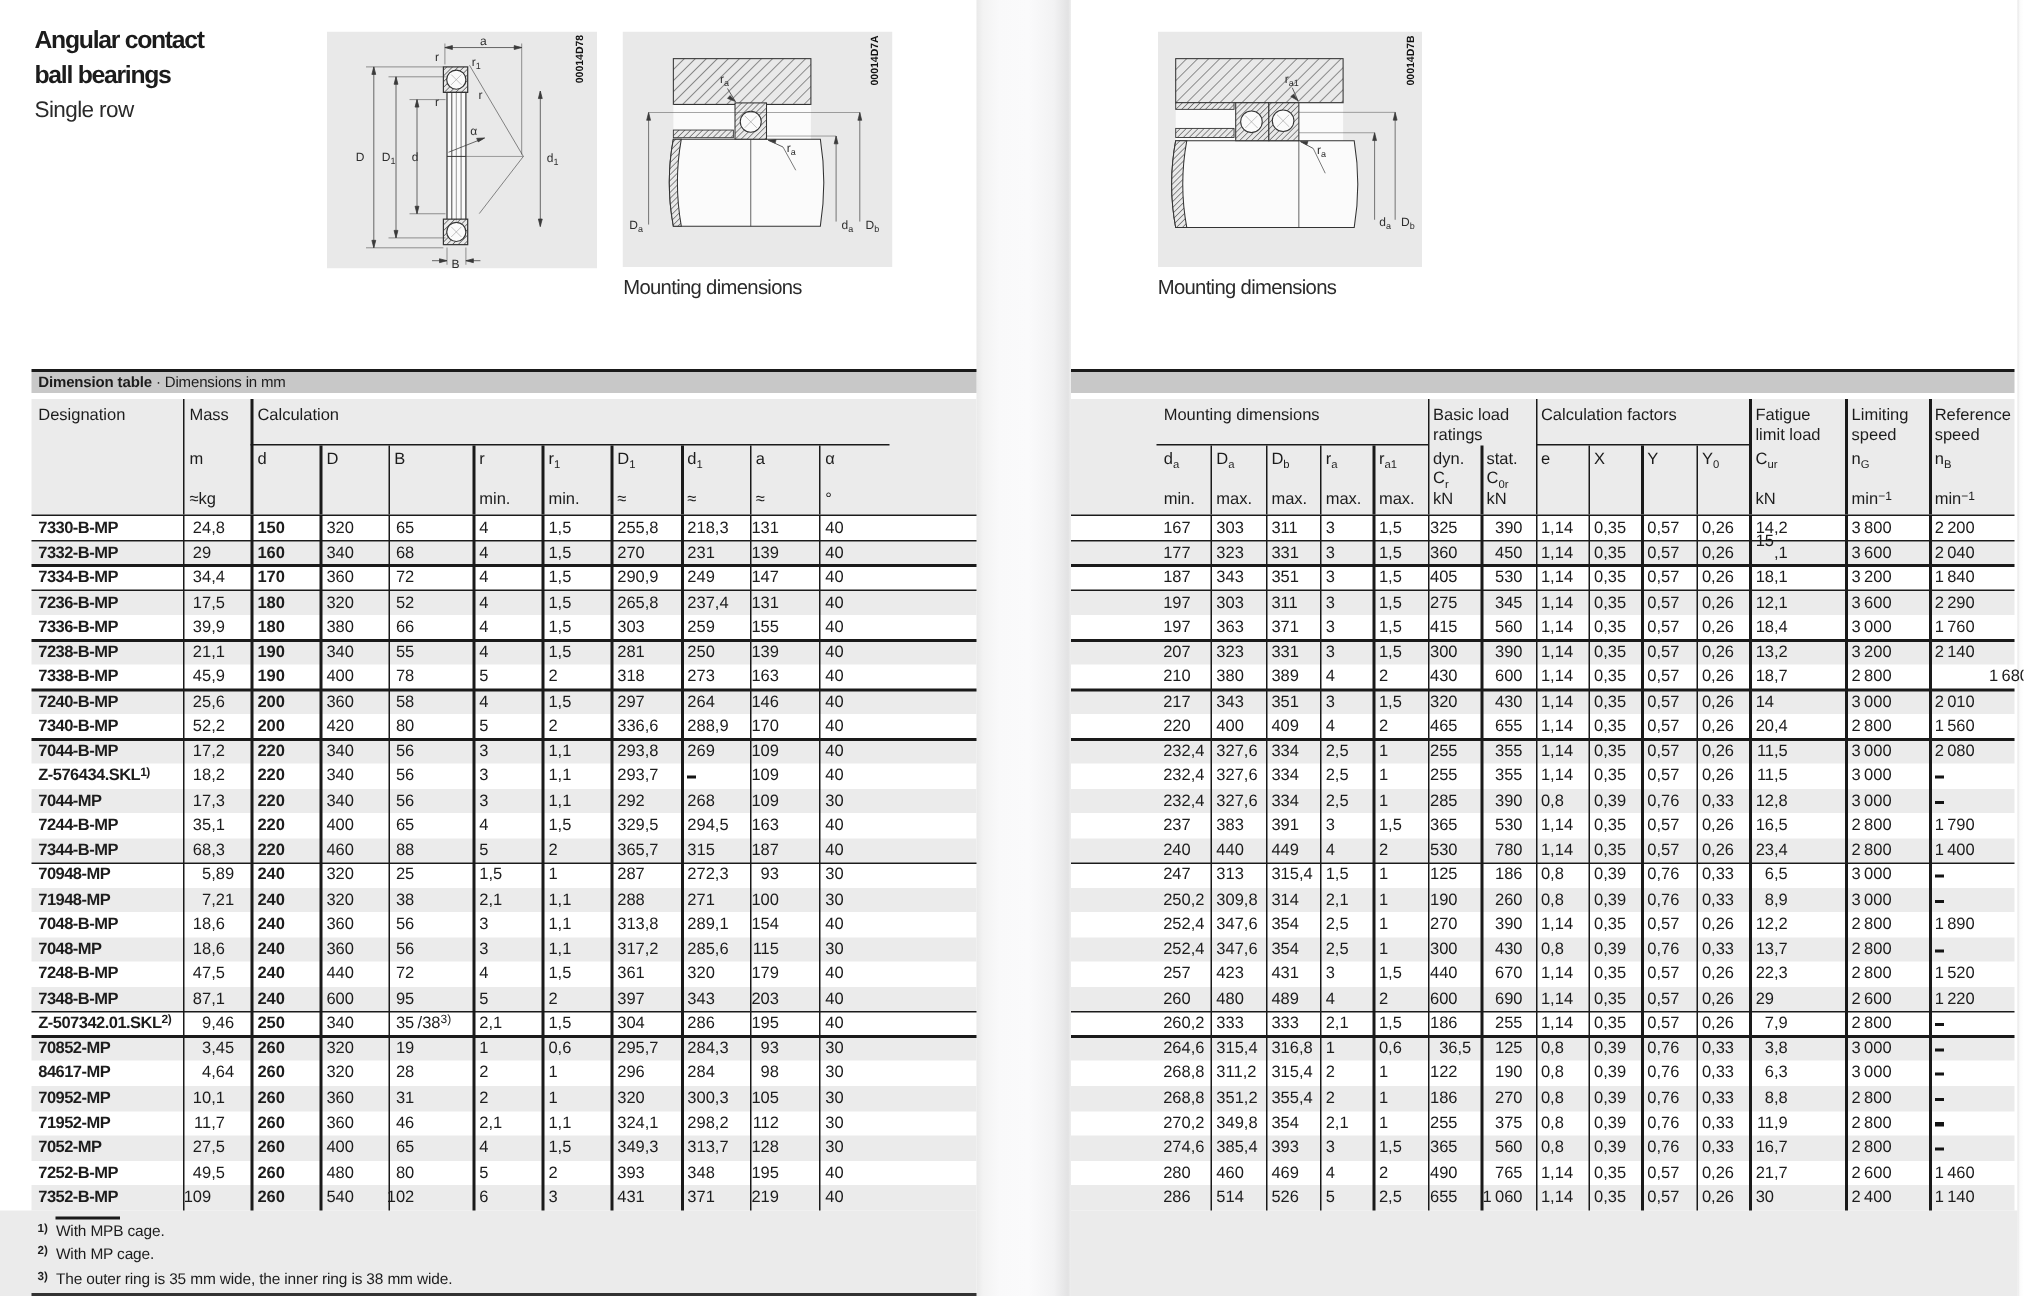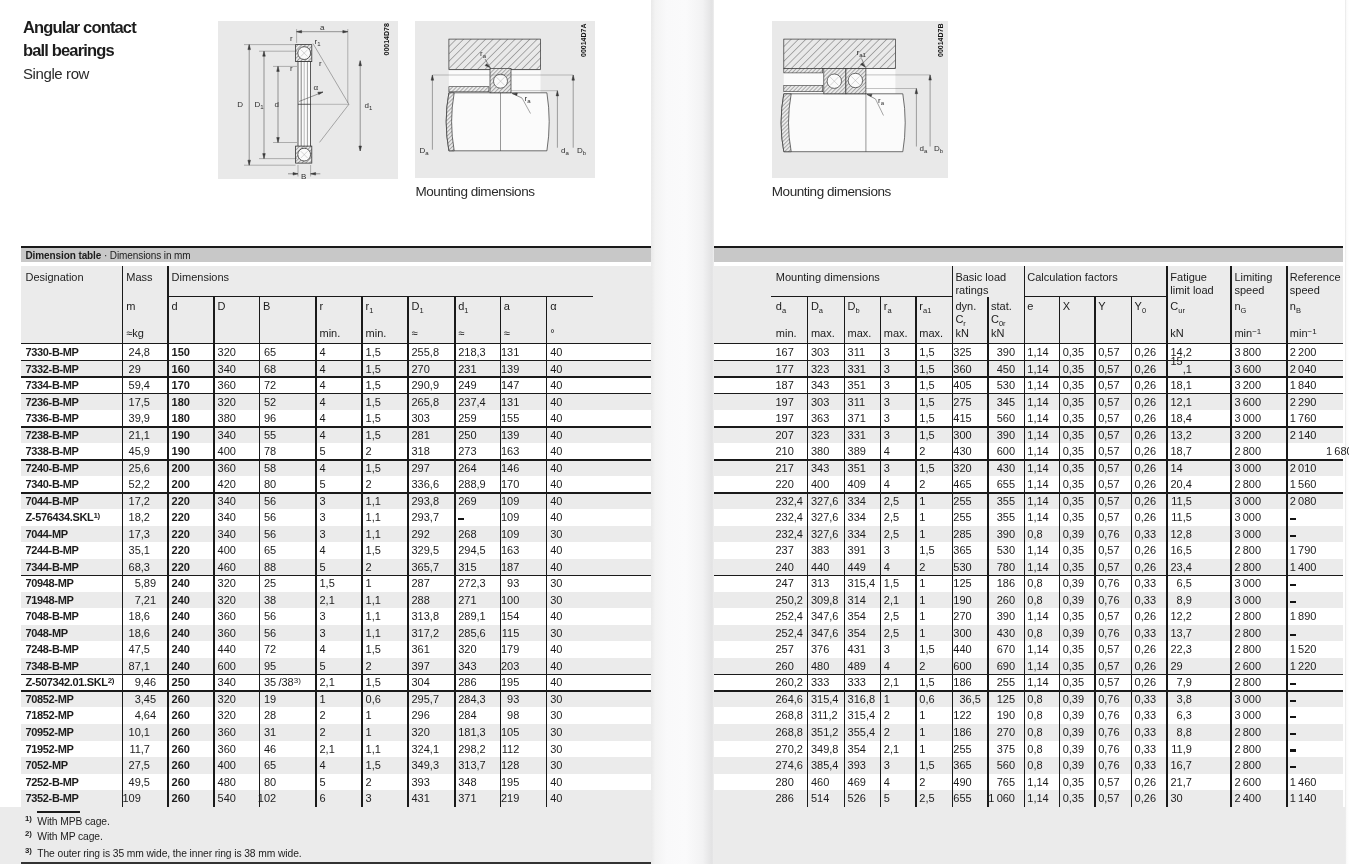--- a/index.html
+++ b/index.html
@@ -39,21 +39,21 @@
 <div class="vl" style="left:258.7px;top:296.9px;height:45.7px"></div>
 <div class="vl" style="left:315.3px;top:296.9px;height:45.7px"></div>
 <div class="vl" style="left:361.4px;top:296.9px;height:45.7px"></div>
 <div class="vl" style="left:407.3px;top:296.9px;height:45.7px"></div>
 <div class="vl2" style="left:454.0px;top:296.9px;height:45.7px"></div>
 <div class="vl" style="left:499.6px;top:296.9px;height:45.7px"></div>
 <div class="vl" style="left:546.0px;top:296.9px;height:45.7px"></div>
 <div class="hl" style="left:167.4px;top:296.3px;width:425.5px;height:1.2px"></div>
 <div class="abs t" style="left:25.5px;top:270.8px">Designation</div>
 <div class="abs t" style="left:126.3px;top:270.8px">Mass</div>
-<div class="abs t" style="left:171.6px;top:270.8px">Dimensions</div>
+<div class="abs t" style="left:171.6px;top:270.8px">Calculation</div>
 <div class="abs t" style="left:126.3px;top:300.2px">m</div>
 <div class="abs t" style="left:126.3px;top:327.2px">≈kg</div>
 <div class="abs t" style="left:171.6px;top:300.2px">d</div>
 <div class="abs t" style="left:217.6px;top:300.2px">D</div>
 <div class="abs t" style="left:262.9px;top:300.2px">B</div>
 <div class="abs t" style="left:319.5px;top:300.2px">r</div>
 <div class="abs t" style="left:365.6px;top:300.2px">r<span class="sb">1</span></div>
 <div class="abs t" style="left:411.5px;top:300.2px">D<span class="sb">1</span></div>
 <div class="abs t" style="left:458.2px;top:300.2px">d<span class="sb">1</span></div>
 <div class="abs t" style="left:503.8px;top:300.2px">a</div>
@@ -195,21 +195,21 @@
 <div class="cell" style="font-weight:bold;left:171.6px;top:360.52px">160</div>
 <div class="cell" style="left:217.6px;top:360.52px">340</div>
 <div class="cell ir" style="left:216.20px;top:360.52px;width:60px">68</div>
 <div class="cell" style="left:319.5px;top:360.52px">4</div>
 <div class="cell" style="left:365.6px;top:360.52px">1,5</div>
 <div class="cell" style="left:411.5px;top:360.52px">270</div>
 <div class="cell" style="left:458.2px;top:360.52px">231</div>
 <div class="cell ir" style="left:459.30px;top:360.52px;width:60px">139</div>
 <div class="cell" style="left:550.2px;top:360.52px">40</div>
 <div class="cell" style="font-weight:bold;letter-spacing:-0.35px;left:25.5px;top:377.04px">7334-B-MP</div>
-<div class="cell ir" style="left:80.80px;top:377.04px;width:60px">59</div>
+<div class="cell ir" style="left:80.80px;top:377.04px;width:60px">34</div>
 <div class="cell" style="left:140.80px;top:377.04px">,4</div>
 <div class="cell" style="font-weight:bold;left:171.6px;top:377.04px">170</div>
 <div class="cell" style="left:217.6px;top:377.04px">360</div>
 <div class="cell ir" style="left:216.20px;top:377.04px;width:60px">72</div>
 <div class="cell" style="left:319.5px;top:377.04px">4</div>
 <div class="cell" style="left:365.6px;top:377.04px">1,5</div>
 <div class="cell" style="left:411.5px;top:377.04px">290,9</div>
 <div class="cell" style="left:458.2px;top:377.04px">249</div>
 <div class="cell ir" style="left:459.30px;top:377.04px;width:60px">147</div>
 <div class="cell" style="left:550.2px;top:377.04px">40</div>
@@ -223,21 +223,21 @@
 <div class="cell" style="left:365.6px;top:393.56px">1,5</div>
 <div class="cell" style="left:411.5px;top:393.56px">265,8</div>
 <div class="cell" style="left:458.2px;top:393.56px">237,4</div>
 <div class="cell ir" style="left:459.30px;top:393.56px;width:60px">131</div>
 <div class="cell" style="left:550.2px;top:393.56px">40</div>
 <div class="cell" style="font-weight:bold;letter-spacing:-0.35px;left:25.5px;top:410.09px">7336-B-MP</div>
 <div class="cell ir" style="left:80.80px;top:410.09px;width:60px">39</div>
 <div class="cell" style="left:140.80px;top:410.09px">,9</div>
 <div class="cell" style="font-weight:bold;left:171.6px;top:410.09px">180</div>
 <div class="cell" style="left:217.6px;top:410.09px">380</div>
-<div class="cell ir" style="left:216.20px;top:410.09px;width:60px">96</div>
+<div class="cell ir" style="left:216.20px;top:410.09px;width:60px">66</div>
 <div class="cell" style="left:319.5px;top:410.09px">4</div>
 <div class="cell" style="left:365.6px;top:410.09px">1,5</div>
 <div class="cell" style="left:411.5px;top:410.09px">303</div>
 <div class="cell" style="left:458.2px;top:410.09px">259</div>
 <div class="cell ir" style="left:459.30px;top:410.09px;width:60px">155</div>
 <div class="cell" style="left:550.2px;top:410.09px">40</div>
 <div class="cell" style="font-weight:bold;letter-spacing:-0.35px;left:25.5px;top:426.61px">7238-B-MP</div>
 <div class="cell ir" style="left:80.80px;top:426.61px;width:60px">21</div>
 <div class="cell" style="left:140.80px;top:426.61px">,1</div>
 <div class="cell" style="font-weight:bold;left:171.6px;top:426.61px">190</div>
@@ -435,42 +435,42 @@
 <div class="cell" style="left:140.80px;top:690.95px">,45</div>
 <div class="cell" style="font-weight:bold;left:171.6px;top:690.95px">260</div>
 <div class="cell" style="left:217.6px;top:690.95px">320</div>
 <div class="cell ir" style="left:216.20px;top:690.95px;width:60px">19</div>
 <div class="cell" style="left:319.5px;top:690.95px">1</div>
 <div class="cell" style="left:365.6px;top:690.95px">0,6</div>
 <div class="cell" style="left:411.5px;top:690.95px">295,7</div>
 <div class="cell" style="left:458.2px;top:690.95px">284,3</div>
 <div class="cell ir" style="left:459.30px;top:690.95px;width:60px">93</div>
 <div class="cell" style="left:550.2px;top:690.95px">30</div>
-<div class="cell" style="font-weight:bold;letter-spacing:-0.35px;left:25.5px;top:707.47px">71852-MP</div>
+<div class="cell" style="font-weight:bold;letter-spacing:-0.35px;left:25.5px;top:707.47px">84617-MP</div>
 <div class="cell ir" style="left:80.80px;top:707.47px;width:60px">4</div>
 <div class="cell" style="left:140.80px;top:707.47px">,64</div>
 <div class="cell" style="font-weight:bold;left:171.6px;top:707.47px">260</div>
 <div class="cell" style="left:217.6px;top:707.47px">320</div>
 <div class="cell ir" style="left:216.20px;top:707.47px;width:60px">28</div>
 <div class="cell" style="left:319.5px;top:707.47px">2</div>
 <div class="cell" style="left:365.6px;top:707.47px">1</div>
 <div class="cell" style="left:411.5px;top:707.47px">296</div>
 <div class="cell" style="left:458.2px;top:707.47px">284</div>
 <div class="cell ir" style="left:459.30px;top:707.47px;width:60px">98</div>
 <div class="cell" style="left:550.2px;top:707.47px">30</div>
 <div class="cell" style="font-weight:bold;letter-spacing:-0.35px;left:25.5px;top:723.99px">70952-MP</div>
 <div class="cell ir" style="left:80.80px;top:723.99px;width:60px">10</div>
 <div class="cell" style="left:140.80px;top:723.99px">,1</div>
 <div class="cell" style="font-weight:bold;left:171.6px;top:723.99px">260</div>
 <div class="cell" style="left:217.6px;top:723.99px">360</div>
 <div class="cell ir" style="left:216.20px;top:723.99px;width:60px">31</div>
 <div class="cell" style="left:319.5px;top:723.99px">2</div>
 <div class="cell" style="left:365.6px;top:723.99px">1</div>
 <div class="cell" style="left:411.5px;top:723.99px">320</div>
-<div class="cell" style="left:458.2px;top:723.99px">181,3</div>
+<div class="cell" style="left:458.2px;top:723.99px">300,3</div>
 <div class="cell ir" style="left:459.30px;top:723.99px;width:60px">105</div>
 <div class="cell" style="left:550.2px;top:723.99px">30</div>
 <div class="cell" style="font-weight:bold;letter-spacing:-0.35px;left:25.5px;top:740.51px">71952-MP</div>
 <div class="cell ir" style="left:80.80px;top:740.51px;width:60px">11</div>
 <div class="cell" style="left:140.80px;top:740.51px">,7</div>
 <div class="cell" style="font-weight:bold;left:171.6px;top:740.51px">260</div>
 <div class="cell" style="left:217.6px;top:740.51px">360</div>
 <div class="cell ir" style="left:216.20px;top:740.51px;width:60px">46</div>
 <div class="cell" style="left:319.5px;top:740.51px">2,1</div>
 <div class="cell" style="left:365.6px;top:740.51px">1,1</div>
@@ -782,21 +782,21 @@
 <div class="cell ir" style="left:970.00px;top:624.86px;width:45px">430</div>
 <div class="cell" style="left:1027.3px;top:624.86px">0,8</div>
 <div class="cell" style="left:1062.7px;top:624.86px">0,39</div>
 <div class="cell" style="left:1098.2px;top:624.86px">0,76</div>
 <div class="cell" style="left:1134.6px;top:624.86px">0,33</div>
 <div class="cell ir" style="left:1142.70px;top:624.86px;width:40px">13</div>
 <div class="cell" style="left:1182.70px;top:624.86px">,7</div>
 <div class="cell" style="left:1234.4px;top:624.86px">2 800</div>
 <div class="cell" style="left:1289.8px;top:624.86px"><span style="display:inline-block;width:6.3px;height:2.2px;background:#141414;vertical-align:1px"></span></div>
 <div class="cell ir" style="left:723.80px;top:641.39px;width:70px">257</div>
-<div class="cell" style="left:810.9px;top:641.39px">376</div>
+<div class="cell" style="left:810.9px;top:641.39px">423</div>
 <div class="cell" style="left:847.6px;top:641.39px">431</div>
 <div class="cell" style="left:883.8px;top:641.39px">3</div>
 <div class="cell" style="left:919.3px;top:641.39px">1,5</div>
 <div class="cell ir" style="left:926.70px;top:641.39px;width:45px">440</div>
 <div class="cell ir" style="left:970.00px;top:641.39px;width:45px">670</div>
 <div class="cell" style="left:1027.3px;top:641.39px">1,14</div>
 <div class="cell" style="left:1062.7px;top:641.39px">0,35</div>
 <div class="cell" style="left:1098.2px;top:641.39px">0,57</div>
 <div class="cell" style="left:1134.6px;top:641.39px">0,26</div>
 <div class="cell ir" style="left:1142.70px;top:641.39px;width:40px">22</div>

